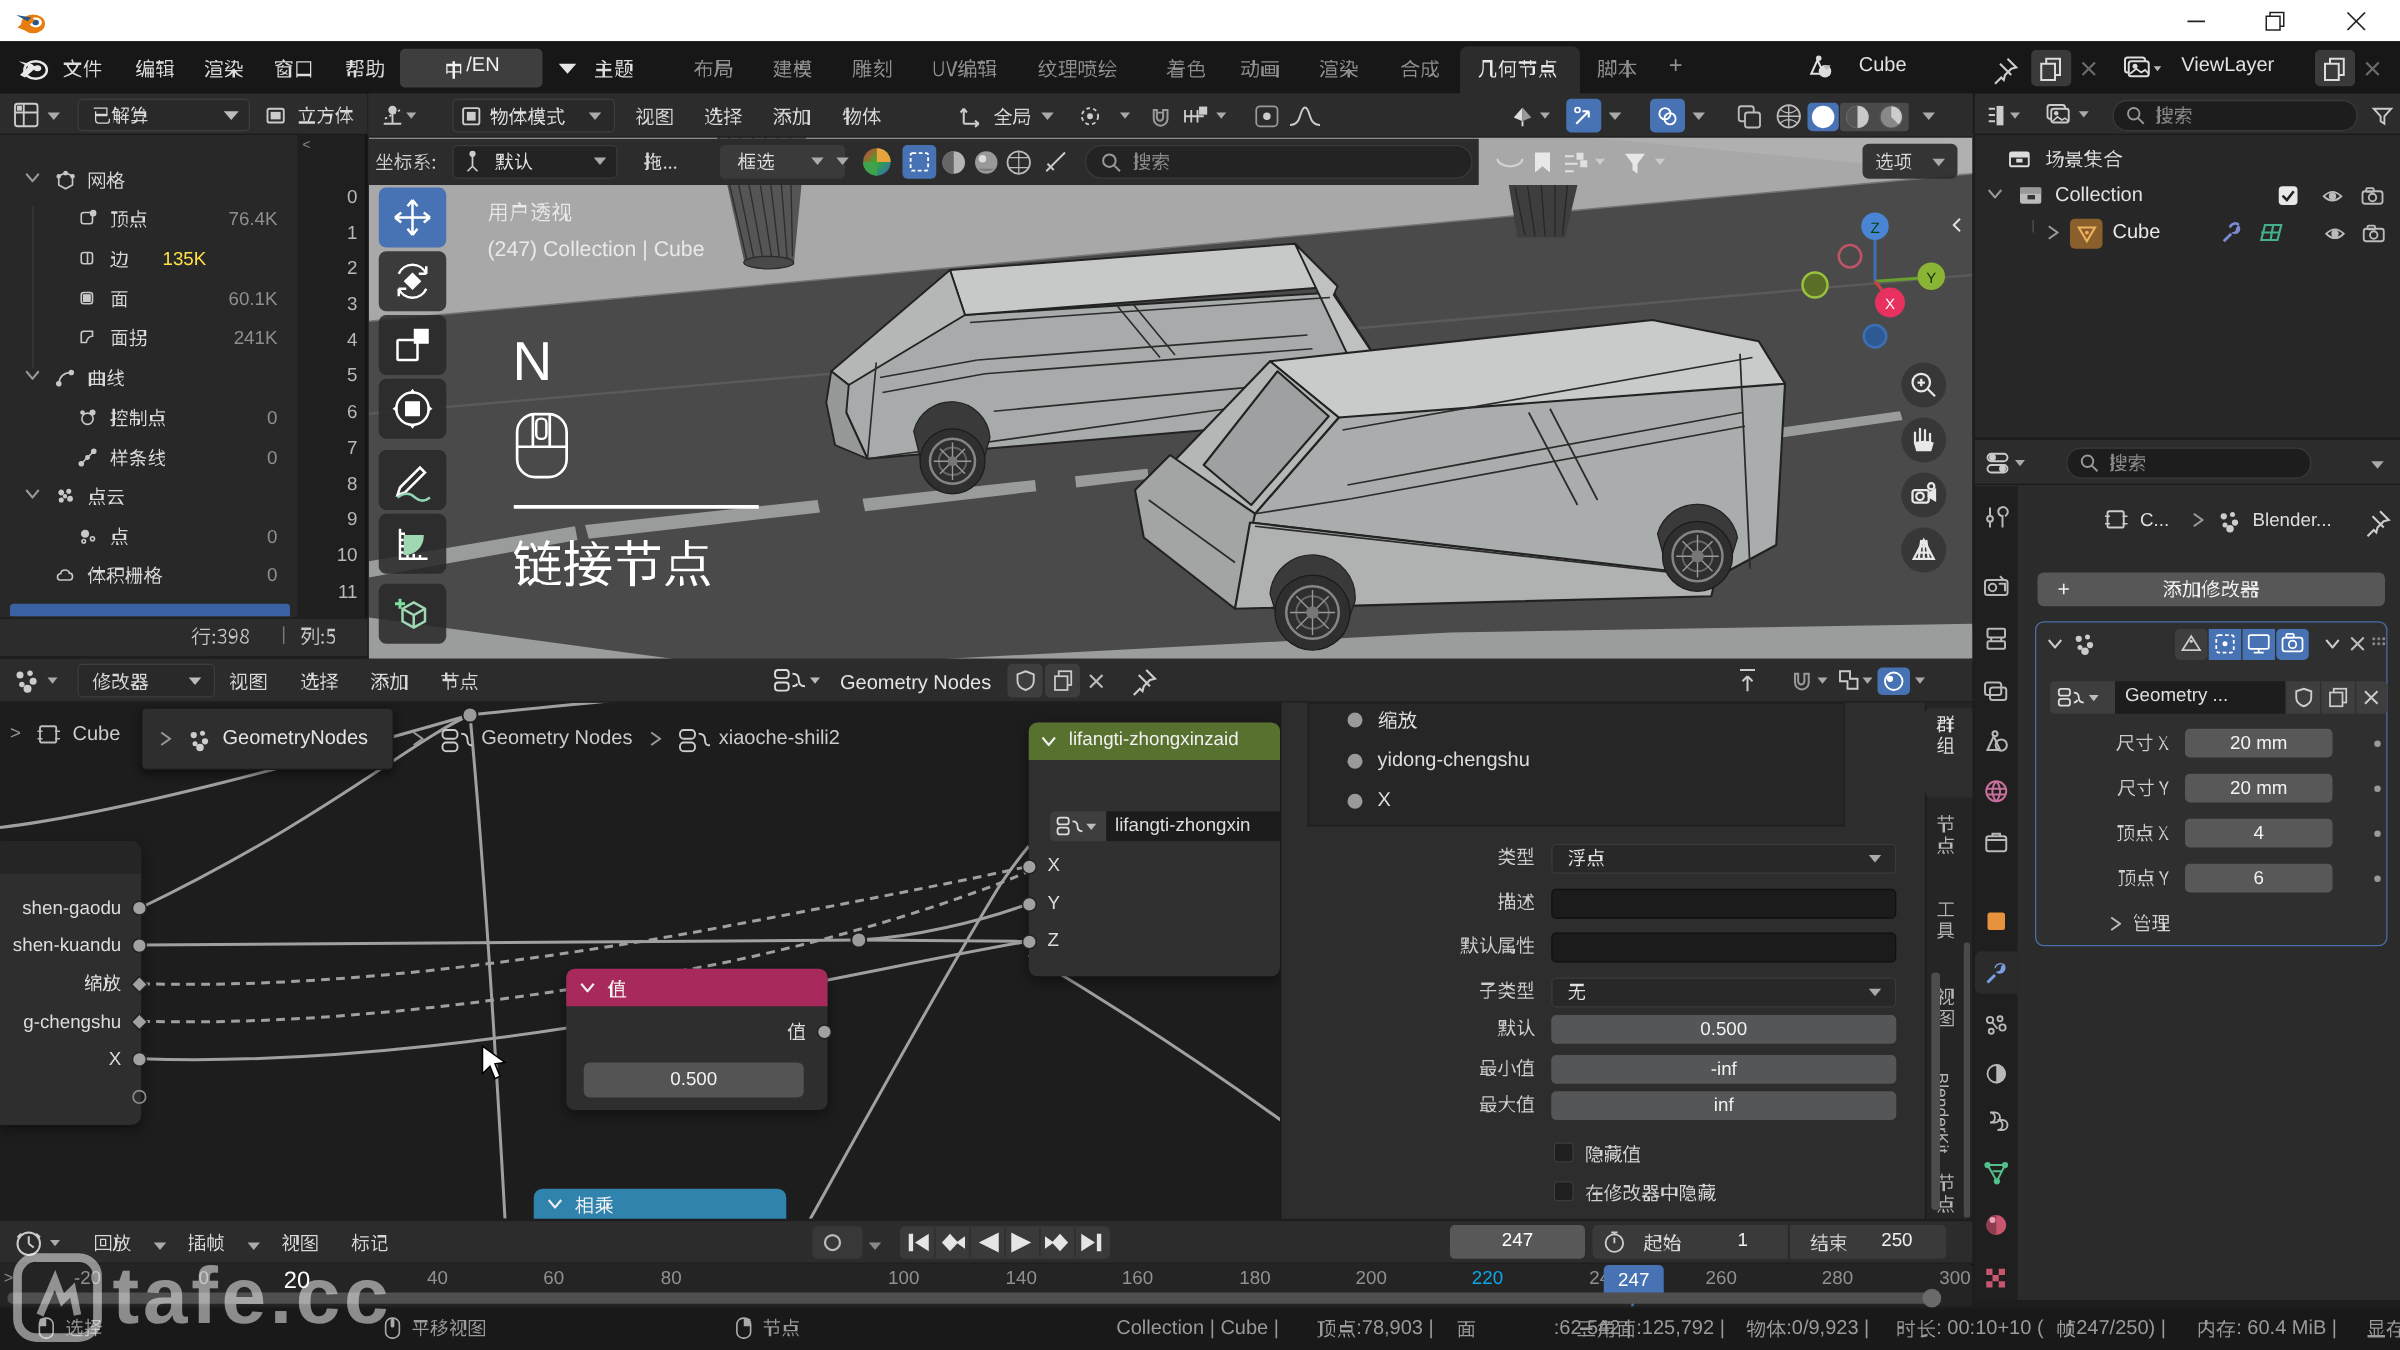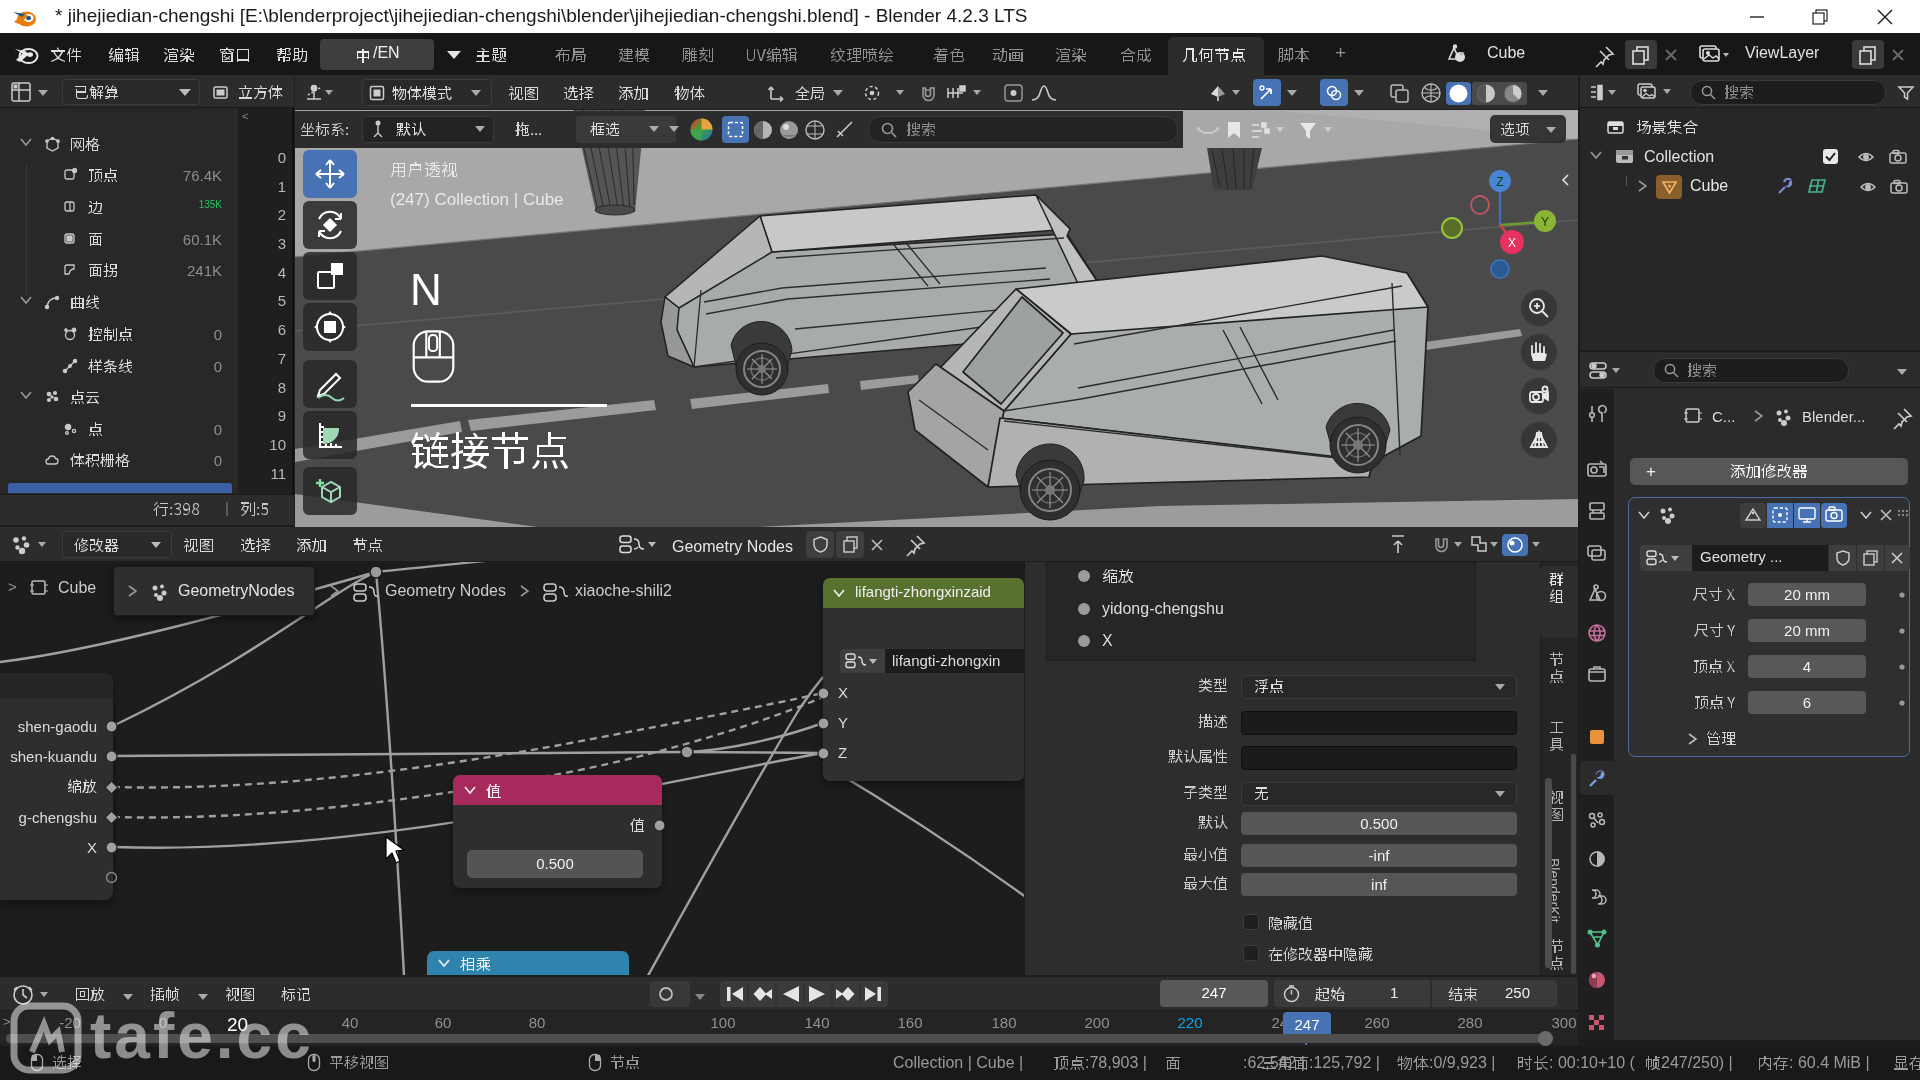--- a/index.html
+++ b/index.html
@@ -9,21 +9,20 @@
 <div class="abs" style="left:0;top:0;width:1920px;height:1080px">
 
 <div class="abs" style="left:0;top:0;width:1920px;height:33px;background:#ffffff"></div>
 <svg class="abs" style="left:12px;top:4px" width="26" height="26" viewBox="0 0 26 26">
 <ellipse cx="14.5" cy="15" rx="9.5" ry="7.5" fill="#e87d0d"></ellipse>
 <ellipse cx="16.5" cy="14" rx="5" ry="4" fill="#fff"></ellipse>
 <ellipse cx="16.5" cy="14" rx="2.6" ry="2.2" fill="#265787"></ellipse>
 <path d="M2 18 L12 9 L16 12 L7 20 Z" fill="#e87d0d"></path>
 <path d="M1 8 L13 10 L10 13 Z" fill="#265787"></path>
 </svg>
-<div class="txt" style="left:55px;top:5px;font-size:19px;color:#1a1a1a">* jihejiedian-chengshi [E:\blenderproject\jihejiedian-chengshi\blender\jihejiedian-chengshi.blend] - Blender 4.2.3 LTS</div>
 <svg class="abs" style="left:1730px;top:0" width="190" height="33" viewBox="0 0 190 33">
 <line x1="20" y1="17" x2="34" y2="17" stroke="#222" stroke-width="1.4"></line>
 <rect x="86" y="10" width="11" height="11" fill="none" stroke="#222" stroke-width="1.2"></rect>
 <rect x="83" y="13" width="11" height="11" fill="#fff" stroke="#222" stroke-width="1.2"></rect>
 <line x1="148" y1="10" x2="162" y2="24" stroke="#222" stroke-width="1.4"></line>
 <line x1="162" y1="10" x2="148" y2="24" stroke="#222" stroke-width="1.4"></line>
 </svg>
 <div class="abs" style="left:0;top:33px;width:1920px;height:42px;background:#171717"></div>
 <svg class="abs" style="left:14px;top:41px" width="26" height="26" viewBox="0 0 26 26">
 <ellipse cx="14.5" cy="15" rx="9" ry="7" fill="none" stroke="#e8e8e8" stroke-width="2"></ellipse>
@@ -183,21 +182,21 @@
       <path d="M10 -7V-4C10 -3 10 -1 6 0C6 1 7 1 7 1C10 -0 11 -3 11 -4V-7ZM11 -1C12 -1 13 1 14 1L14 0C14 -0 12 -1 11 -2ZM7 -9V-2H8V-8H13V-2H14V-9H10L11 -11H14V-12H7V-11H10C10 -10 9 -10 9 -9ZM1 -12V-10H3V-1C3 -1 3 -0 3 -0C3 -0 2 -0 1 -0C1 -0 1 0 1 1C2 1 3 1 4 0C4 0 4 -0 4 -1V-10H6V-12ZM19 -7H26V-4H19ZM20 -2C20 -1 20 0 20 1L22 1C22 0 21 -1 21 -2ZM23 -2C24 -1 24 0 24 1L25 1C25 0 25 -1 24 -2ZM26 -2C27 -1 28 0 28 1L29 1C29 -0 28 -1 27 -2ZM18 -2C17 -1 16 0 16 1L17 1C17 0 18 -1 19 -2ZM17 -8V-3H28V-8H23V-10H29V-11H23V-13H22V-8Z" fill="#d8d8d8"></path>
     </svg>
 <div class="txt" style="left:130px;top:167px;width:92px;text-align:right;font-size:15px;color:#8e8e8e">76.4K</div>
 <svg class="abs" style="left:62px;top:199px" width="17" height="17" viewBox="0 0 17 17" fill="none" stroke="#c8c8c8" stroke-width="1.3">
       <rect x="3" y="3" width="9" height="9" rx="2"></rect>
       <line x1="8" y1="3" x2="8" y2="12"></line>
     </svg>
 <svg style="position:absolute;left:88.0px;top:213.0px;overflow:visible" width="2" height="2" viewBox="0 0 2 2">
       <path d="M1 -12C2 -11 3 -10 4 -9L4 -10C4 -11 3 -12 2 -12ZM8 -12C8 -12 8 -11 8 -10H5V-9H8C8 -6 7 -4 5 -2C5 -2 5 -2 6 -1C8 -3 9 -6 9 -9H13C12 -5 12 -3 12 -3C12 -2 12 -2 11 -2C11 -2 10 -2 9 -2C9 -2 10 -2 10 -1C10 -1 11 -1 12 -1C12 -1 13 -1 13 -2C13 -2 14 -4 14 -9C14 -10 14 -10 14 -10H9C9 -11 9 -12 9 -12ZM4 -8H1V-6H3V-2C2 -1 1 -1 0 0L1 1C2 0 3 -1 3 -1C3 -1 4 -0 5 0C6 1 7 1 9 1C10 1 13 1 14 1C14 1 14 -0 15 -0C13 -0 11 -0 9 -0C7 -0 6 -0 5 -1C4 -1 4 -1 4 -2Z" fill="#d8d8d8"></path>
     </svg>
-<div class="txt" style="left:130px;top:199px;width:92px;text-align:right;font-size:10px;color:#22c55e">135K</div>
+<div class="txt" style="left:130px;top:199px;width:92px;font-size:15px;color:#fde047">135K</div>
 <svg class="abs" style="left:62px;top:231px" width="17" height="17" viewBox="0 0 17 17" fill="none" stroke="#c8c8c8" stroke-width="1.3">
       <rect x="3" y="3" width="9" height="9" rx="2"></rect>
       <rect x="5" y="5" width="5" height="5" fill="#c8c8c8"></rect>
     </svg>
 <svg style="position:absolute;left:88.0px;top:245.0px;overflow:visible" width="2" height="2" viewBox="0 0 2 2">
       <path d="M6 -5H9V-3H6ZM6 -6V-8H9V-6ZM6 -2H9V-1H6ZM1 -12V-11H7C7 -10 6 -9 6 -9H2V1H3V0H12V1H13V-9H7L8 -11H14V-12ZM3 -1V-8H5V-1ZM12 -1H10V-8H12Z" fill="#d8d8d8"></path>
     </svg>
 <div class="txt" style="left:130px;top:231px;width:92px;text-align:right;font-size:15px;color:#8e8e8e">60.1K</div>
 <svg class="abs" style="left:62px;top:262px" width="17" height="17" viewBox="0 0 17 17" fill="none" stroke="#c8c8c8" stroke-width="1.3">
       <path d="M3 12 L3 5 Q3 3 5 3 L12 3 L12 7 Q8 7 7 12 Z"></path>

